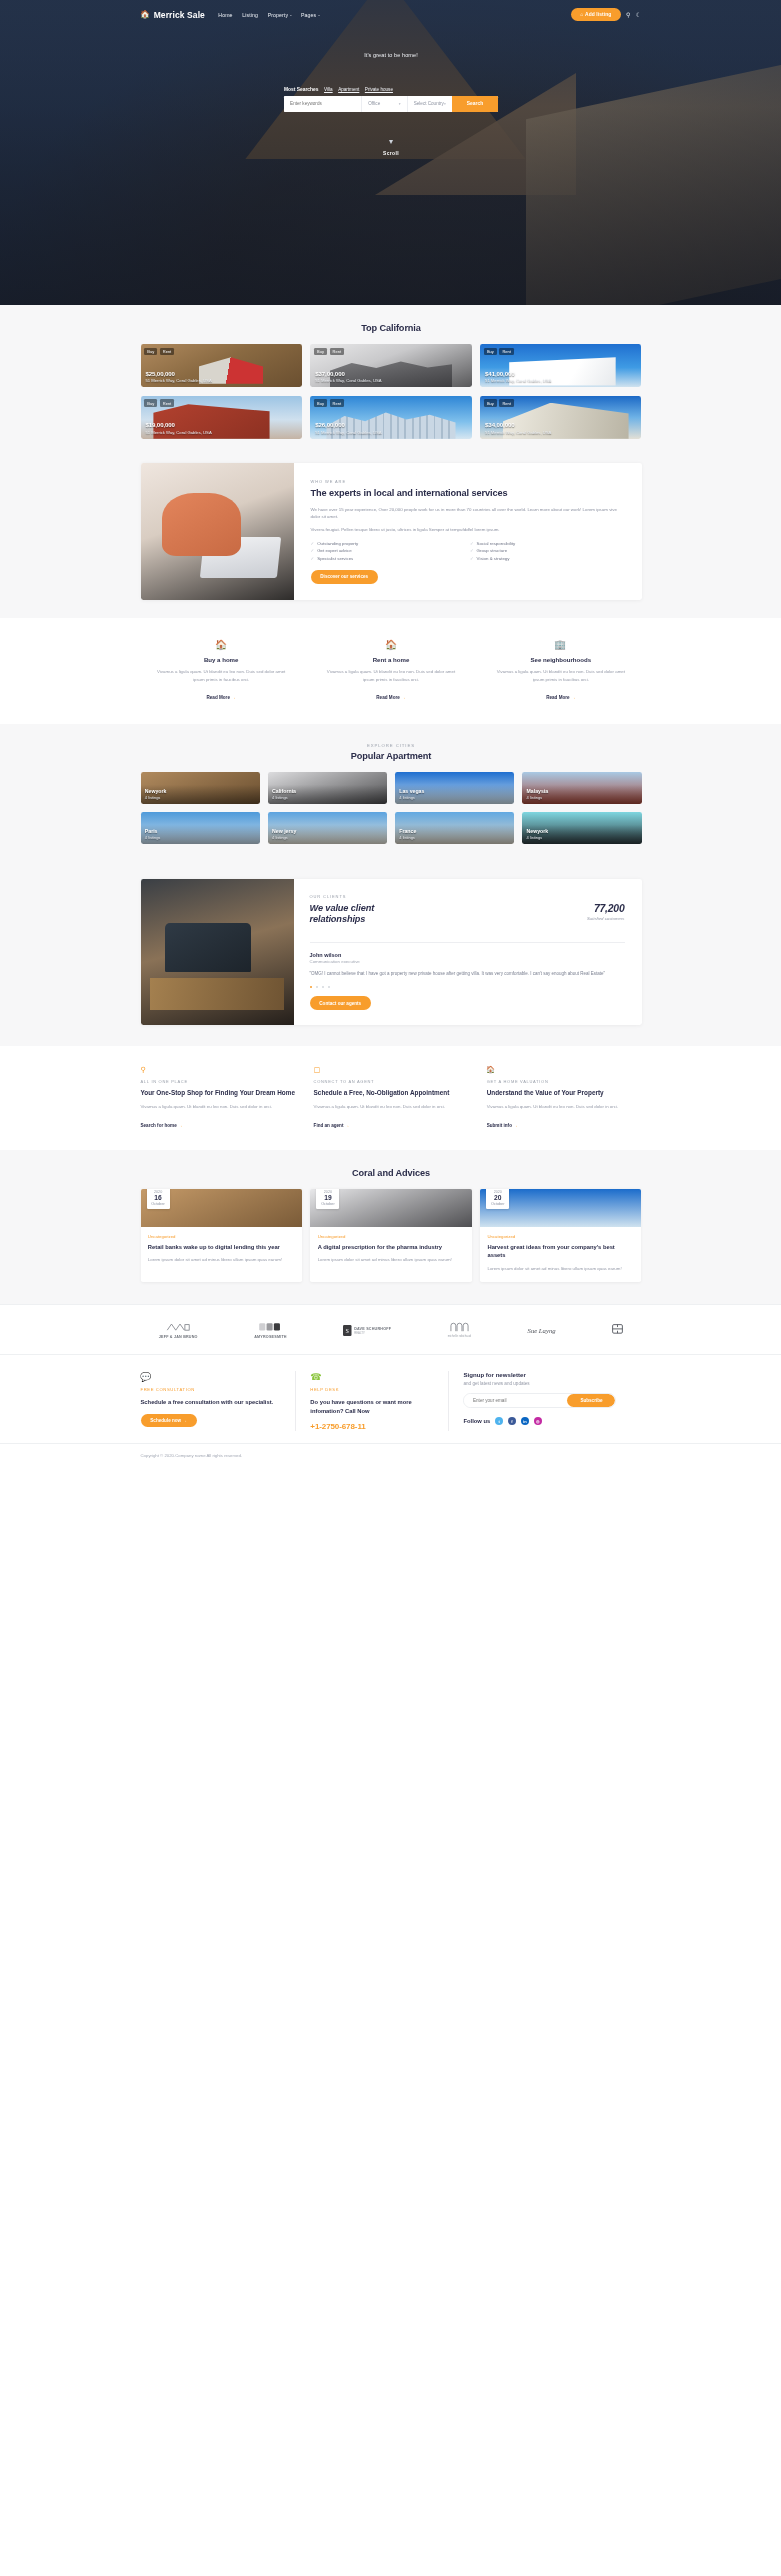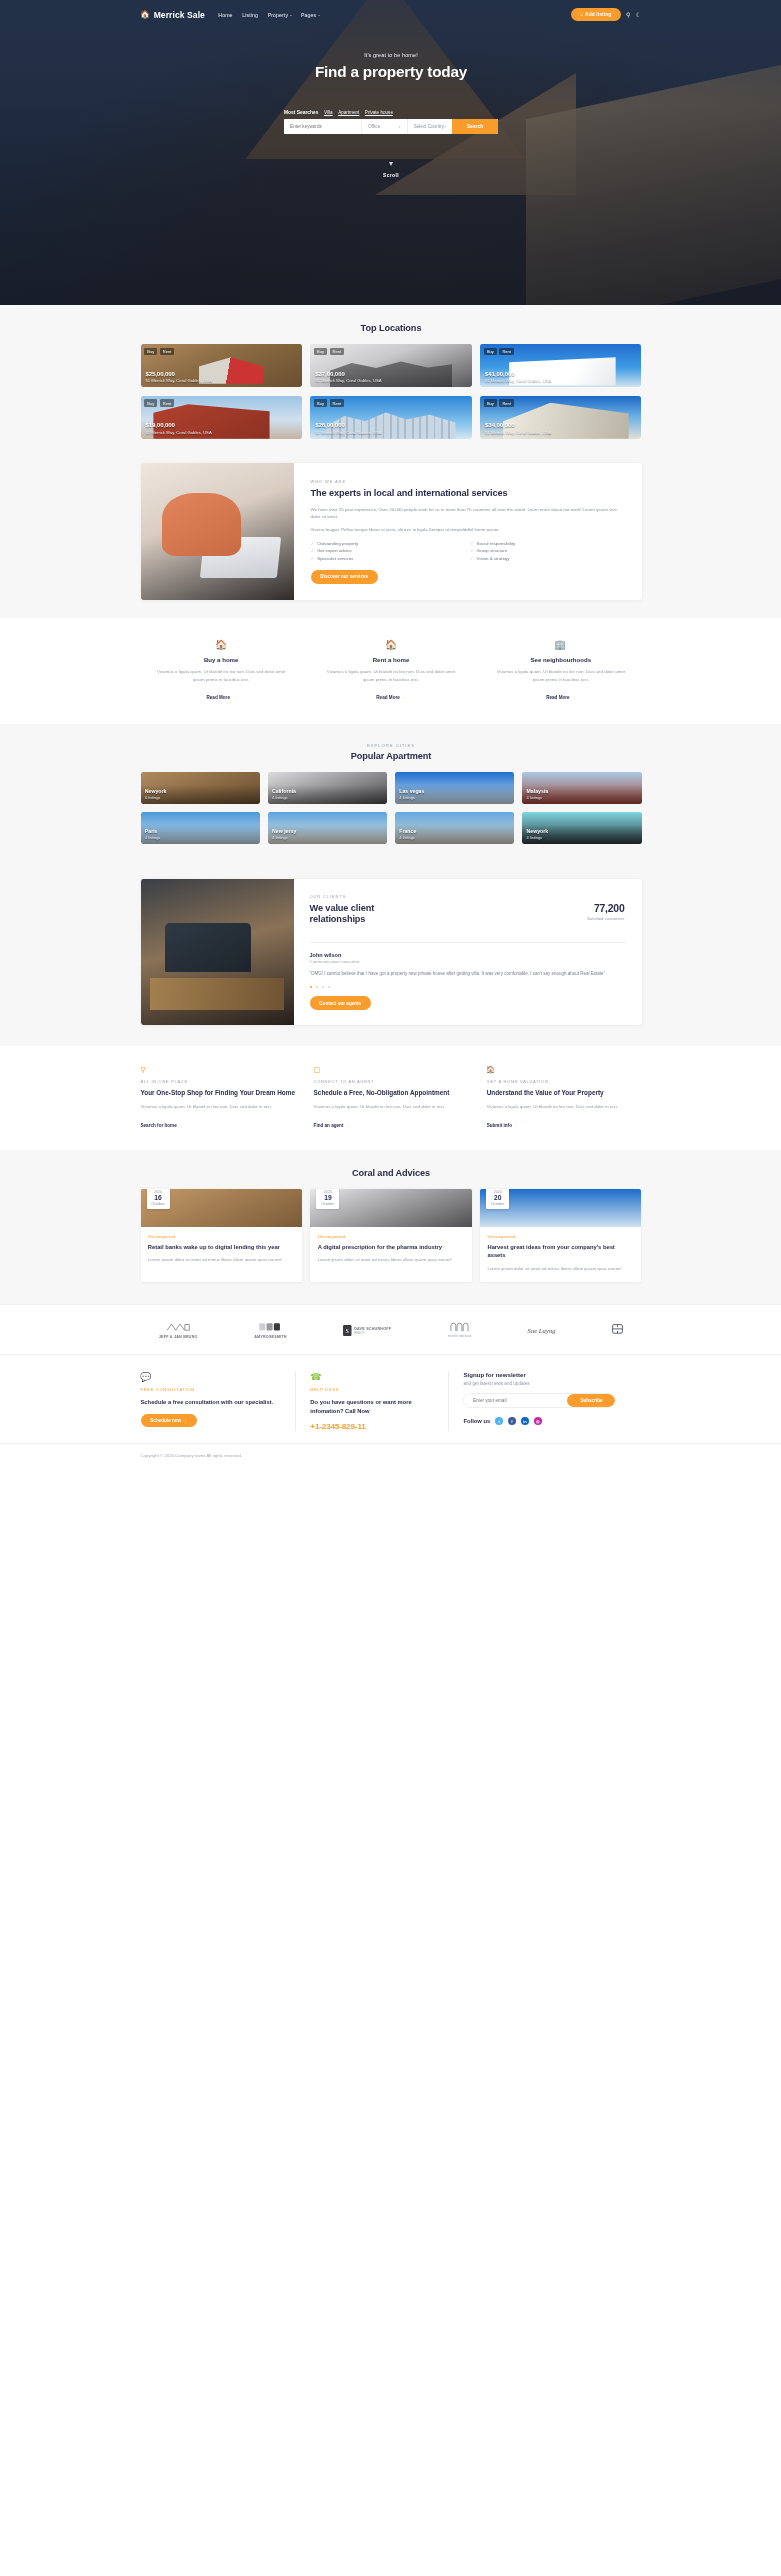--- a/index.html
+++ b/index.html
@@ -172,21 +172,21 @@
 
   
   .tst{ display:flex; background:#fff; border-radius:2.4px; overflow:hidden; box-shadow:0 0.6px 3.7px rgba(0,0,0,.05); }
   .tst-img{ width:153px; flex:none; position:relative; background:linear-gradient(165deg,#2b2e33 0%,#6a destroy 0%,#5b5246 55%,#241f1b 100%); }
   .tst-img{ background:linear-gradient(165deg,#3a3f45 0%,#8a7257 45%,#241f1b 100%); }
   .tst-img:after{ content:""; position:absolute; left:16%; top:30%; width:56%; height:34%;
      background:linear-gradient(150deg,#2f3a45,#1d242b); border-radius:4.9px 4.9px 1.2px 1.2px; }
   .tst-img:before{ content:""; position:absolute; left:6%; bottom:10%; width:88%; height:22%;
      background:linear-gradient(100deg,#a4804f,#6f5433); }
   .tst-body{ flex:1; padding:14.7px 17px 14.7px 16px; }
-  .tst-head{ display:flex; align-items:flex-start; }
+  .tst-head{ display:flex; align-items:flex-start;font-style:italic; }
   .tst-head .lt{ flex:1; }
   .big-num{ font-size:10.4px; font-weight:bold; color:#2b2d4a; text-align:right; letter-spacing:-0.2px;}
   .sat{ font-size:4.3px; color:#9499a7; text-align:right; margin-top:1.8px; }
   .tst-div{ border-top:0.6px solid #edeef1; margin:9.8px 0 8.5px; }
   .tname{ font-size:5.5px; font-weight:bold; color:#2b2d4a; }
   .trole{ font-size:4.4px; color:#a3a8b4; margin-top:1.8px; margin-bottom:5.5px;}
   .tquote{ font-size:4.5px; line-height:1.8; color:#7b8091; }
   .dots{ display:flex; gap:3.7px; margin:8px 0 7.3px; }
   .dot{ width:2.4px; height:2.4px; border-radius:50%; background:#d5d8de; cursor:pointer;}
   .dot.on{ background:#f89d2c; }
@@ -286,21 +286,20 @@
         <span>⌂</span>
         <span>Add listing</span>
       </button>
       <span class="ic">⚲</span>
       <span class="ic">☾</span>
     </div>
   </div>
 
   <div class="hero-inner">
     <div class="hero-sub">It's great to be home!</div>
-    <h1 class="hero-title">Find a property today</h1>
 
     <div class="searchzone">
       <div class="mostrow">
         <span class="mostlab">Most Searches</span>
         <a href="#">Villa</a>
         <a href="#">Apartment</a>
         <a href="#">Private house</a>
       </div>
       <div class="searchbar">
         <input type="text" placeholder="Enter keywords" style="">
@@ -318,21 +317,21 @@
 
     <div class="scrollbox">
       <span class="chev">▾</span>
       <span class="slab">Scroll</span>
     </div>
   </div>
 </section>
 
 <section class="sec bg-light">
   <div class="wrap">
-    <h2 class="sec-title">Top Locations</h2>
+    <h2 class="sec-title">Top California</h2>
     <div class="grid3">
       <article class="pcard">
         <div class="pimg k1"></div>
         <div class="ptags">
           <span class="ptag">Buy</span>
           <span class="ptag">Rent</span>
         </div>
         <div class="pbody">
           <div class="pprice">$25,00,000</div>
           <div class="paddr">51 Merrick Way, Coral Gables, USA</div>
@@ -694,21 +693,21 @@
       <div class="fcol a">
         <span class="fico">💬</span>
         <div class="flab">FREE CONSULTATION</div>
         <div class="ftxt">Schedule a free consultation with our specialist.</div>
         <button class="btn-sched"><span>Schedule now</span> →</button>
       </div>
       <div class="fcol b">
         <span class="fico">☎</span>
         <div class="flab">HELP DESK</div>
         <div class="ftxt">Do you have questions or want more infomation? Call Now</div>
-        <div class="fphone">+1-2345-829-11</div>
+        <div class="fphone">+1-2750-678-11</div>
       </div>
       <div class="fcol c">
         <div class="nl-title">Signup for newsletter</div>
         <div class="nl-sub">and get latest news and updates</div>
         <div class="nlbar">
           <input type="email" placeholder="Enter your email" style="">
           <button>Subscribe</button>
         </div>
         <div class="followrow">
           <span class="followlab">Follow us</span>

